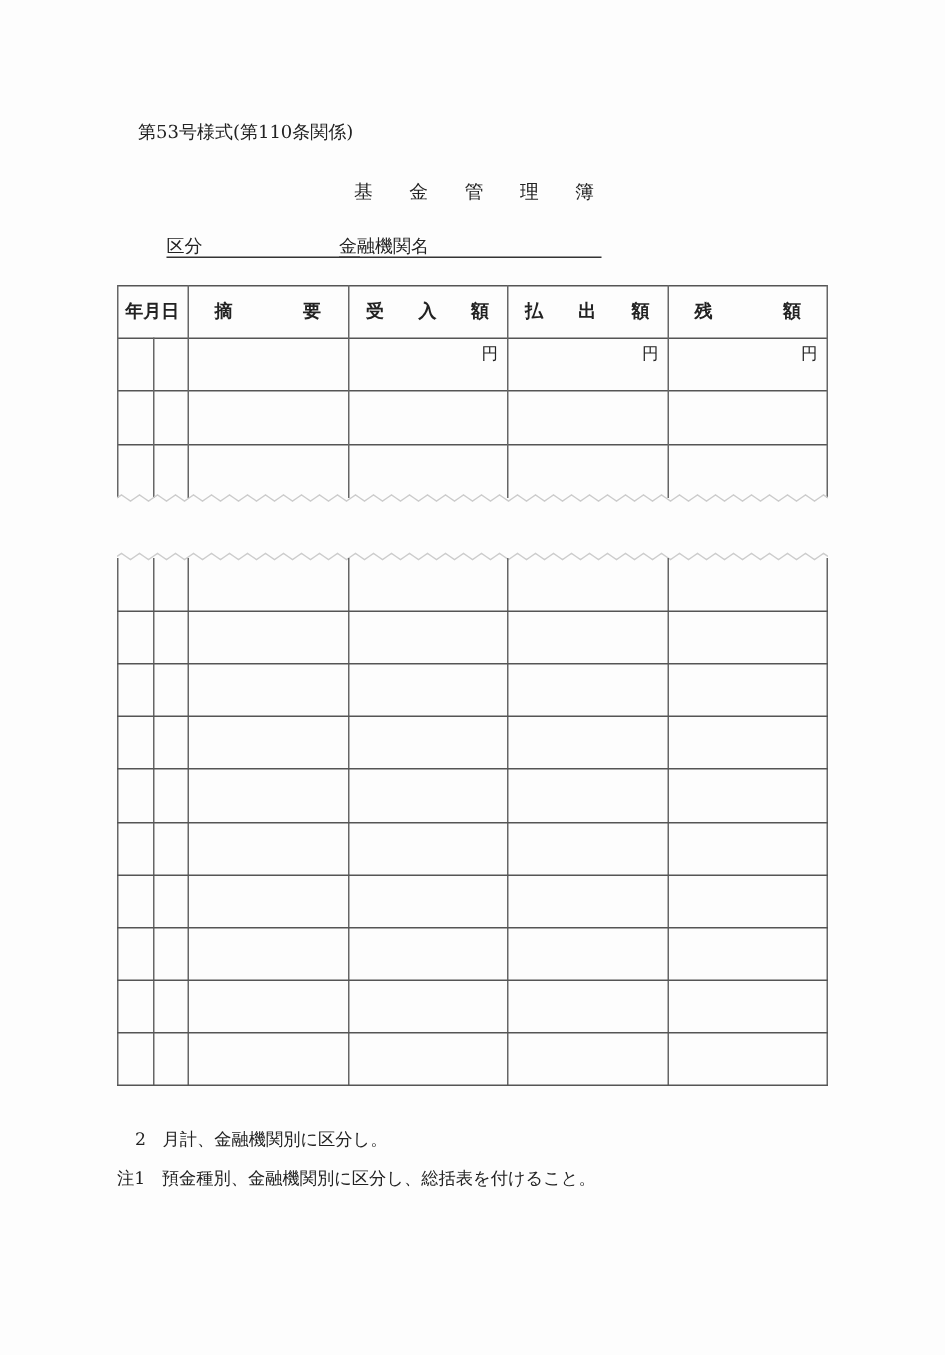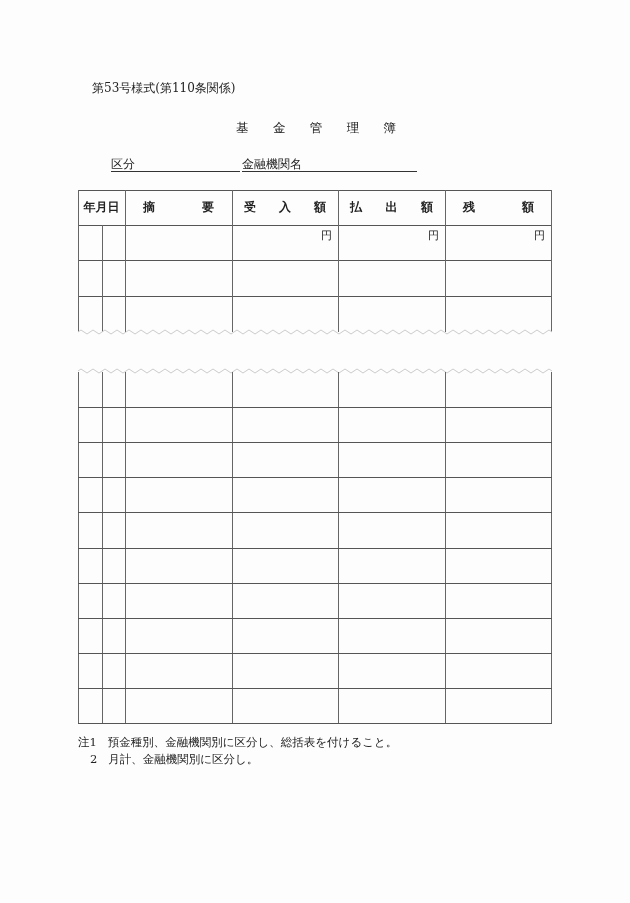--- a/index.html
+++ b/index.html
@@ -3,21 +3,21 @@
 <meta charset="utf-8">
 <style>
   html, body { margin:0; padding:0; }
   body { width:630px; height:903px; background:#fdfdfd; position:relative; overflow:hidden;
          font-family:"DejaVu Serif","Liberation Serif", serif; color:#222; font-size:12px; }
   .abs { position:absolute; }
   .form-no { left:92px; top:80px; font-size:12px; white-space:nowrap; }
   .title { left:236px; top:120px; width:160px; display:flex; justify-content:space-between; font-size:12.5px; }
   .field { top:156px; font-size:12px; border-bottom:1px solid #333; height:15px; }
   .f1 { left:95px; width:129px;margin-left:16px; }
-  .f2 { left:242px; width:175px; }
+  .f2 { left:226px; width:175px; }
   .vline { position:absolute; width:1px; background:#666; }
   .hline { position:absolute; height:1px; background:#555; }
   .hdr { position:absolute; top:190px; height:35px; display:flex; align-items:center; font-size:12px;font-weight:bold; }
   .spread { justify-content:space-between; padding:0 12px; box-sizing:border-box; }
   .yen { position:absolute; top:228px; font-size:11px; }
   .wave { position:absolute; left:78px; width:474px; height:6px; }
   .note { position:absolute; left:78px; font-size:11.5px; white-space:nowrap; }
 </style>
 </head>
 <body>
@@ -94,18 +94,18 @@
   <div class="hline" style="left:78px;top:477px;width:474px;"></div>
   <div class="hline" style="left:78px;top:512px;width:474px;"></div>
   <div class="hline" style="left:78px;top:548px;width:474px;"></div>
   <div class="hline" style="left:78px;top:583px;width:474px;"></div>
   <div class="hline" style="left:78px;top:618px;width:474px;"></div>
   <div class="hline" style="left:78px;top:653px;width:474px;"></div>
   <div class="hline" style="left:78px;top:688px;width:474px;"></div>
   <div class="hline" style="left:78px;top:723px;width:474px;"></div>
 </div>
 
-<div class="note" style="top:735px;">
+<div class="note" style="top:778px;">
   <span>注1</span>&nbsp;&nbsp;&nbsp;<span>預金種別、金融機関別に区分し、総括表を付けること。</span>
 </div>
 <div class="note" style="top:752px;left:90px;">
   <span>2</span>&nbsp;&nbsp;&nbsp;<span>月計、金融機関別に区分し。</span>
 </div>
 
 </body></html>

